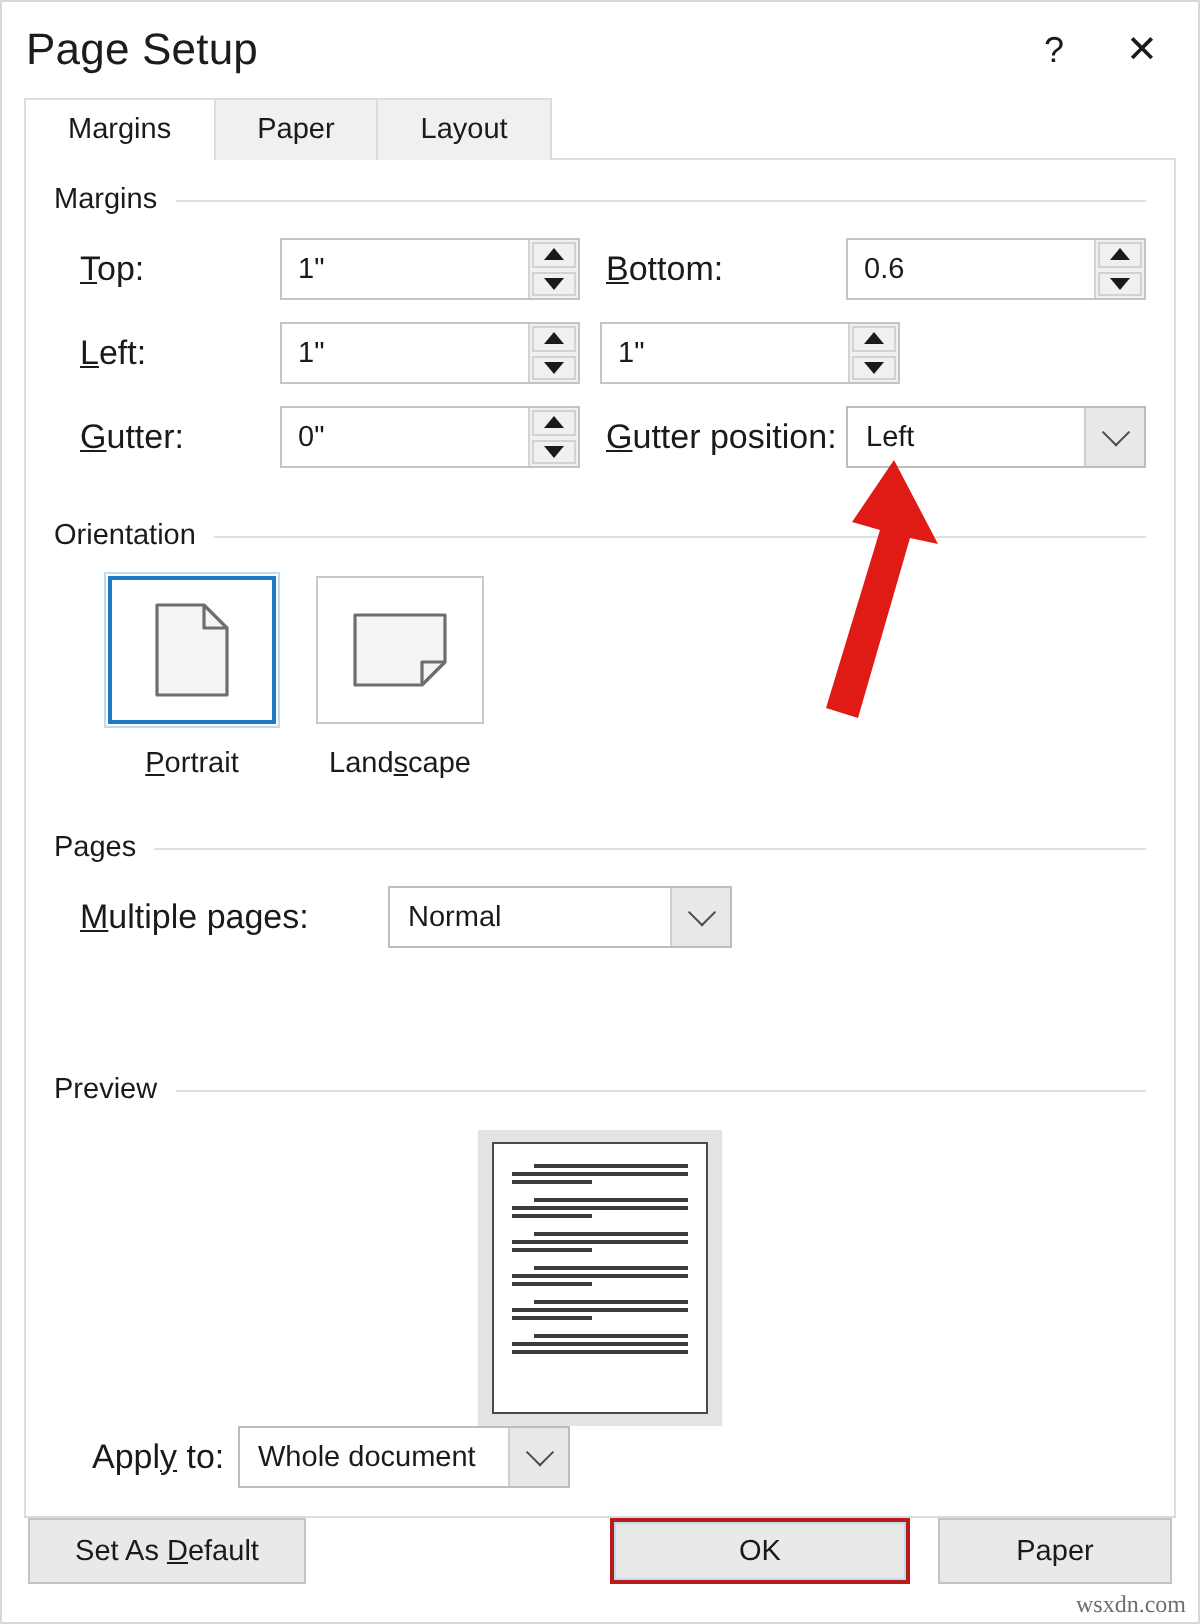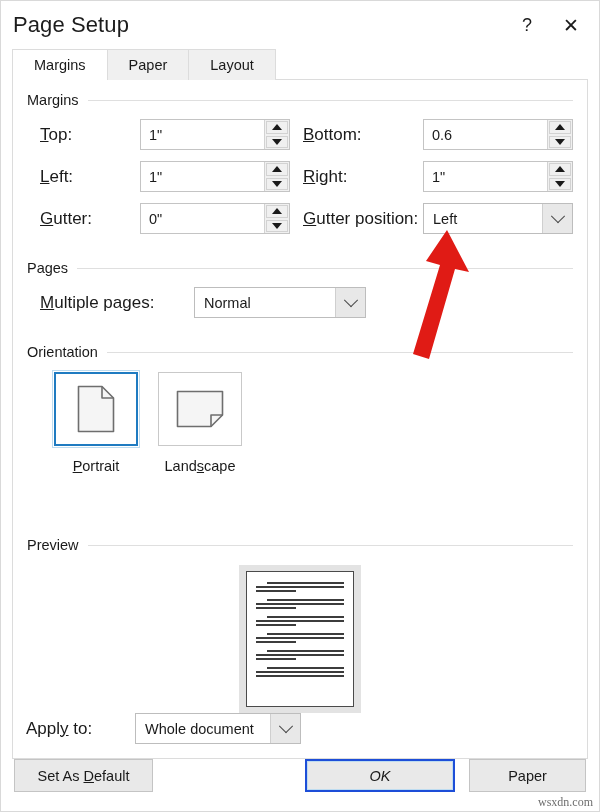--- a/index.html
+++ b/index.html
@@ -290,23 +290,22 @@
   .para { display: flex; flex-direction: column; gap: 2px; }
   .pline { height: 2px; background: #3c3c3c; width: 100%; }
   .pline.first { width: 88%; align-self: flex-end; }
   .pline.short { width: 46%; }
 
   
   .apply-row {
     display: flex;
     align-items: center;
     position: absolute;
-    left: 0;
+    left: 20px;
     bottom: 14px;
-    gap: 36px;
   }
   .apply-row .flabel { width: 86px; padding-left: 13px; }
 
   
   .footer {
     flex: 0 0 52px;
     display: flex;
     padding: 0 13px;
     box-sizing: border-box;
     position: relative;
@@ -320,24 +319,23 @@
     font-family: "Liberation Sans", sans-serif;
     cursor: default;
     display: flex;
     align-items: center;
     justify-content: center;
     box-sizing: border-box;
   }
   .btn-default { width: 139px; }
   .btn-ok {
     width: 150px;
-    border: 2px solid #1d4ed8;
+    border: 2px solid #b91c1c;
     outline: 1px solid #bedcf0;
     outline-offset: -3px;
-    font-style: italic;
   }
   .btn-cancel { width: 117px; }
   .footer-spacer { flex: 1 1 auto; }
   .footer-gap { width: 14px; flex: 0 0 14px; }
 
   .watermark {
     position: absolute;
     right: 6px;
     bottom: 1px;
     font-size: 12px;
@@ -421,21 +419,20 @@
               <div class="spin-btn">
                   <span class="tri tri-up"></span>
                 </div>
               <div class="spin-btn">
                   <span class="tri tri-down"></span>
                 </div>
             </div>
           </div>
         </div>
         <div class="col col-right">
-          <span class="flabel"><span class="uline">R</span>ight:</span>
           <div class="spin">
             <div class="spin-val">1"</div>
             <div class="spin-btns">
               <div class="spin-btn">
                   <span class="tri tri-up"></span>
                 </div>
               <div class="spin-btn">
                   <span class="tri tri-down"></span>
                 </div>
             </div>
@@ -465,36 +462,20 @@
             <div class="combo-arrow">
                 <span class="chev"></span>
               </div>
           </div>
         </div>
       </div>
     </div>
 
     <div class="group" style="margin-top:14px;">
       <div class="group-head">
-        <span class="group-title">Pages</span>
-        <span class="group-rule"></span>
-      </div>
-      <div class="row">
-        <span class="flabel" style="width:167px;"><span class="uline">M</span>ultiple pages:</span>
-        <div class="combo w-multi">
-          <div class="combo-val">Normal</div>
-          <div class="combo-arrow">
-              <span class="chev"></span>
-            </div>
-        </div>
-      </div>
-    </div>
-
-    <div class="group" style="margin-top:14px;">
-      <div class="group-head">
         <span class="group-title">Orientation</span>
         <span class="group-rule"></span>
       </div>
       <div class="orient-row">
         <div class="orient-item selected">
           <div class="orient-box">
             <svg width="38" height="48" viewBox="0 0 38 48">
               <path d="M1.5 1.5 H25 L36.5 13 V46.5 H1.5 Z" fill="#f5f5f5" stroke="#6e6e6e" stroke-width="1.6" stroke-linejoin="round"></path>
               <path d="M25 1.5 V13 H36.5" fill="none" stroke="#6e6e6e" stroke-width="1.6" stroke-linejoin="round"></path>
             </svg>
@@ -506,20 +487,36 @@
             <svg width="48" height="38" viewBox="0 0 48 38">
               <path d="M1.5 1.5 H46.5 V25 L35 36.5 H1.5 Z" fill="#f5f5f5" stroke="#6e6e6e" stroke-width="1.6" stroke-linejoin="round"></path>
               <path d="M46.5 25 H35 V36.5" fill="none" stroke="#6e6e6e" stroke-width="1.6" stroke-linejoin="round"></path>
             </svg>
           </div>
           <div class="orient-caption">Land<span class="uline">s</span>cape</div>
         </div>
       </div>
     </div>
 
+    <div class="group" style="margin-top:14px;">
+      <div class="group-head">
+        <span class="group-title">Pages</span>
+        <span class="group-rule"></span>
+      </div>
+      <div class="row">
+        <span class="flabel" style="width:167px;"><span class="uline">M</span>ultiple pages:</span>
+        <div class="combo w-multi">
+          <div class="combo-val">Normal</div>
+          <div class="combo-arrow">
+              <span class="chev"></span>
+            </div>
+        </div>
+      </div>
+    </div>
+
     <div class="group" style="margin-top:51px;">
       <div class="group-head">
         <span class="group-title">Preview</span>
         <span class="group-rule"></span>
       </div>
       <div class="preview-wrap">
         <div class="preview-mat">
           <div class="preview-page">
             <div class="para">
               <div class="pline first"></div>

